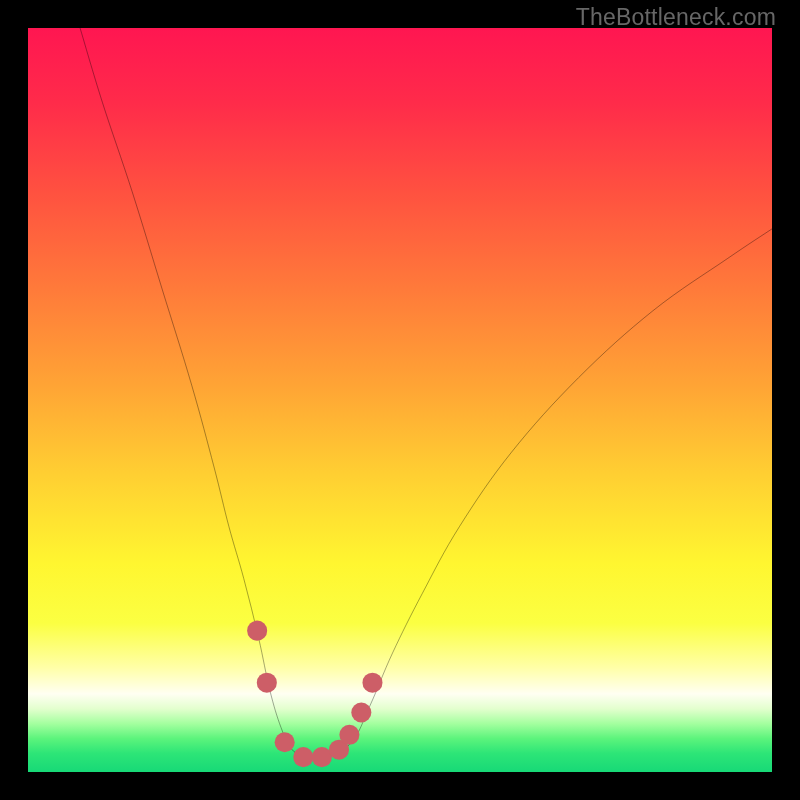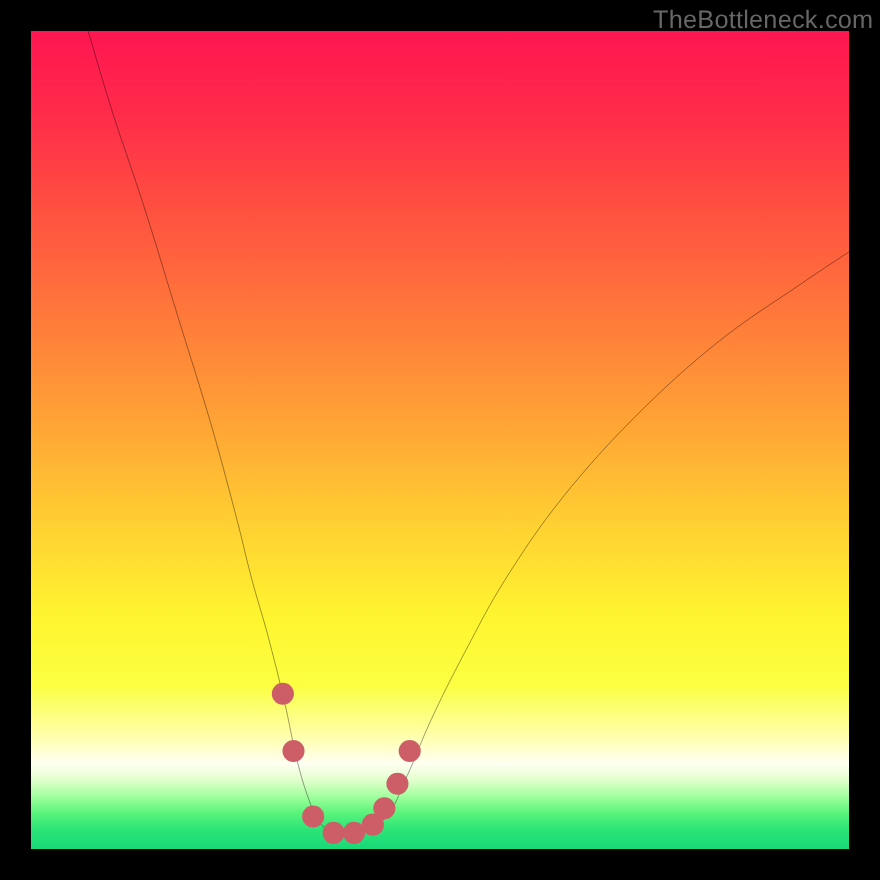--- a/index.html
+++ b/index.html
@@ -30,21 +30,21 @@
   .gradient {
     position: absolute;
     top: 0;
     left: 0;
     width: 100%;
     height: 100%;
   }
   .watermark {
     position: absolute;
     top: 4px;
-    right: 6px;
+    right: 24px;
     color: #676767;
     font-size: 23px;
     font-weight: 500;
     letter-spacing: 0.2px;
   }
   svg.curve {
     position: absolute;
     top: 0;
     left: 0;
     width: 100%;

